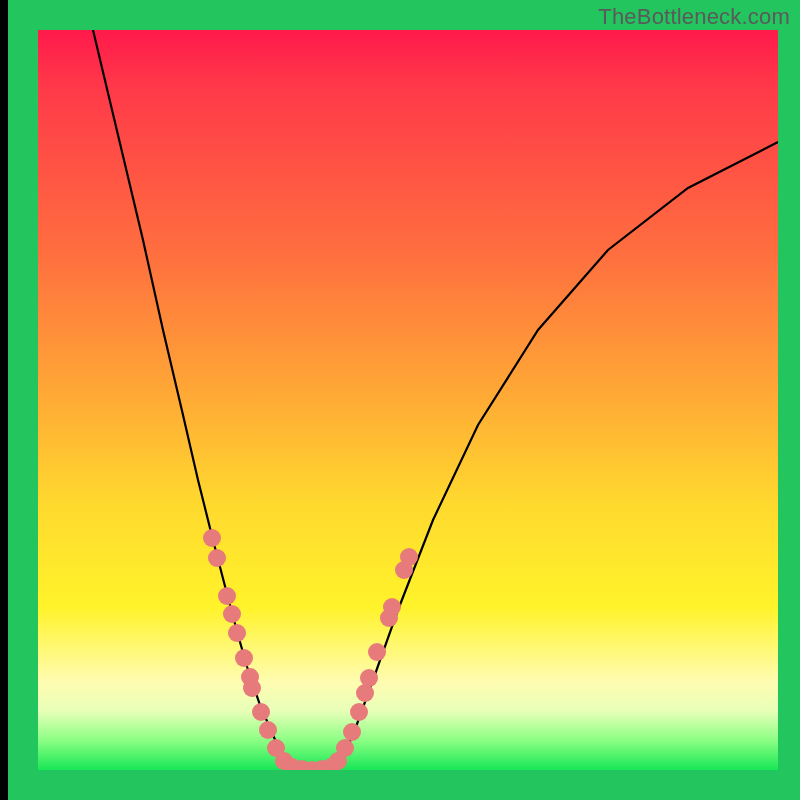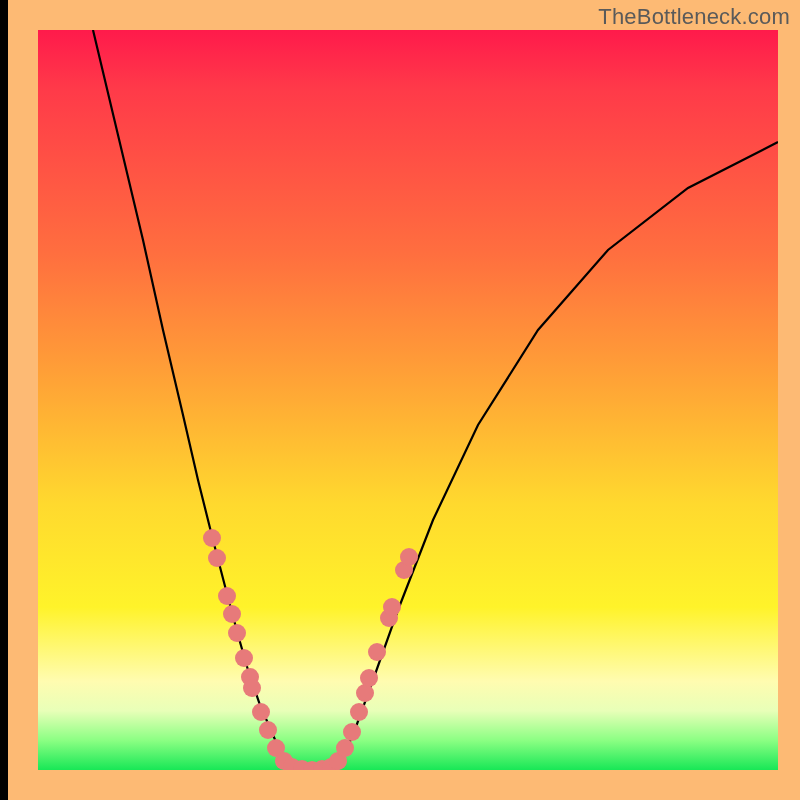--- a/index.html
+++ b/index.html
@@ -7,21 +7,21 @@
     padding: 0;
     width: 800px;
     height: 800px;
     overflow: hidden;
     background: #000;
     font-family: Arial, Helvetica, sans-serif;
   }
   .frame {
     position: absolute;
     inset: 0;
-    background: #fdba74;
+    background: #22c55e;
     margin-left: 8px;
   }
   .plot-area {
     position: absolute;
     left: 30px;
     top: 30px;
     width: 740px;
     height: 740px;
     overflow: hidden;
   }

